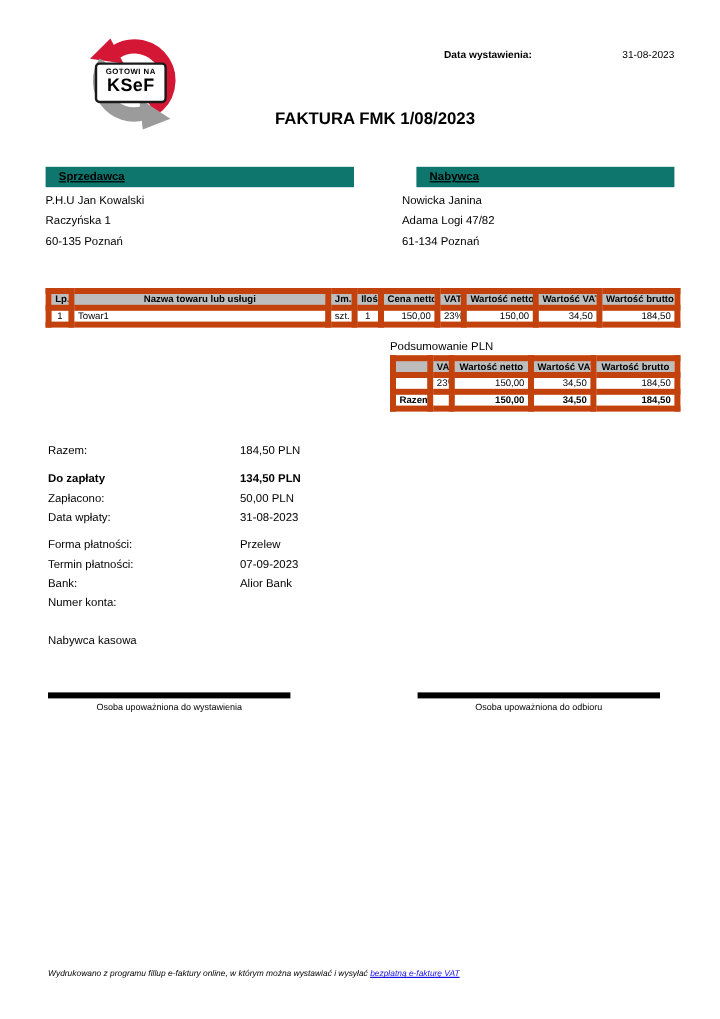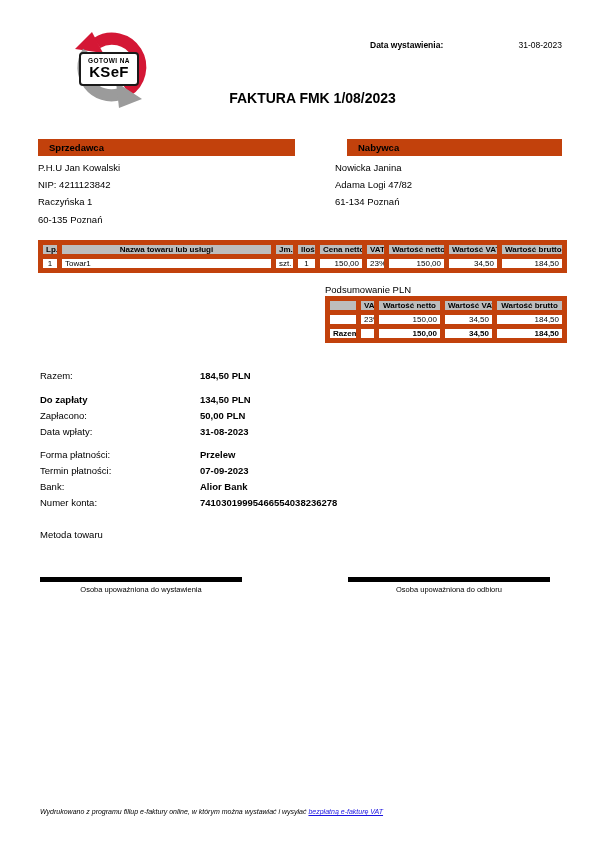--- a/index.html
+++ b/index.html
@@ -23,22 +23,22 @@
 
   
   .date-label { left: 370px; top: 40px; font-size: 8.5px; font-weight: bold; }
   .date-value { right: 38px; top: 40px; font-size: 8.5px; }
 
   
   .doc-title { left: 25px; right: 0; top: 90px; text-align: center; font-size: 14px; font-weight: bold; }
 
   
   .party-bar {
-    height: 17px; background: #c2410c; font-size: 9.5px; font-weight: bold;
-    line-height: 17px; padding-left: 11px;
+    height: 17px; background: #0f766e; font-size: 9.5px; font-weight: bold;
+    line-height: 17px; padding-left: 11px; text-decoration: underline;
   }
   .seller-bar { left: 38px; top: 139px; width: 257px; }
   .buyer-bar  { left: 347px; top: 139px; width: 215px; }
   .party-lines { font-size: 9.5px; line-height: 17.2px; }
   .seller-lines { left: 38px; top: 159px; width: 257px; }
   .buyer-lines  { left: 335px; top: 159px; width: 215px; }
 
   
   table { border-collapse: collapse; table-layout: fixed; }
   td { border: 5px solid #c2410c; font-size: 8px; height: 13px; padding: 0 3px; overflow: hidden; white-space: nowrap; }
@@ -47,21 +47,21 @@
   td.ctr { text-align: center; }
   td.bold { font-weight: bold; }
   .items-table { left: 38px; top: 240px; width: 524px; }
   .summary-title { left: 325px; top: 284px; font-size: 9.5px; }
   .summary-table { left: 325px; top: 296px; width: 237px; }
 
   
   .pay-group { left: 40px; width: 420px; font-size: 9.5px; }
   .pay-row { height: 16px; line-height: 16px; position: relative; }
   .pay-label { position: absolute; left: 0; }
-  .pay-value { position: absolute; left: 160px; font-weight: bold; }
+  .pay-value { position: absolute; left: 160px; }
   .g1 { top: 368px; }
   .g2 { top: 392px; }
   .g3 { top: 447px; }
   .bold-row { font-weight: bold; }
   .cash-note { left: 40px; top: 529px; font-size: 9.5px; }
 
   
   .sig { top: 577px; width: 202px; border-top: 5px solid #000000; text-align: center;
          font-size: 7.5px; padding-top: 3px; }
   .sig-left { left: 40px; }
@@ -90,21 +90,20 @@
 </div>
 
 <div class="abs date-label">Data wystawienia:</div>
 <div class="abs date-value">31-08-2023</div>
 
 <div class="abs doc-title">FAKTURA FMK 1/08/2023</div>
 
 <div class="abs party-bar seller-bar">Sprzedawca</div>
 <div class="abs party-lines seller-lines">
   <div>P.H.U Jan Kowalski</div>
-  <div>NIP: 4211123842</div>
   <div>Raczyńska 1</div>
   <div>60-135 Poznań</div>
 </div>
 
 <div class="abs party-bar buyer-bar">Nabywca</div>
 <div class="abs party-lines buyer-lines">
   <div>Nowicka Janina</div>
   <div>Adama Logi 47/82</div>
   <div>61-134 Poznań</div>
 </div>
@@ -211,24 +210,23 @@
   <div class="pay-row">
     <span class="pay-label">Termin płatności:</span>
     <span class="pay-value">07-09-2023</span>
   </div>
   <div class="pay-row">
     <span class="pay-label">Bank:</span>
     <span class="pay-value">Alior Bank</span>
   </div>
   <div class="pay-row">
     <span class="pay-label">Numer konta:</span>
-    <span class="pay-value">74103019995466554038236278</span>
-  </div>
-</div>
-
-<div class="abs cash-note">Metoda towaru</div>
+  </div>
+</div>
+
+<div class="abs cash-note">Nabywca kasowa</div>
 
 <div class="abs sig sig-left">Osoba upoważniona do wystawienia</div>
 <div class="abs sig sig-right">Osoba upoważniona do odbioru</div>
 
 <div class="abs footer">
   <span>Wydrukowano z programu fillup e-faktury online, w którym można wystawiać i wysyłać </span><a>bezpłatną e-fakturę VAT</a>
 </div>
 
 </body></html>

